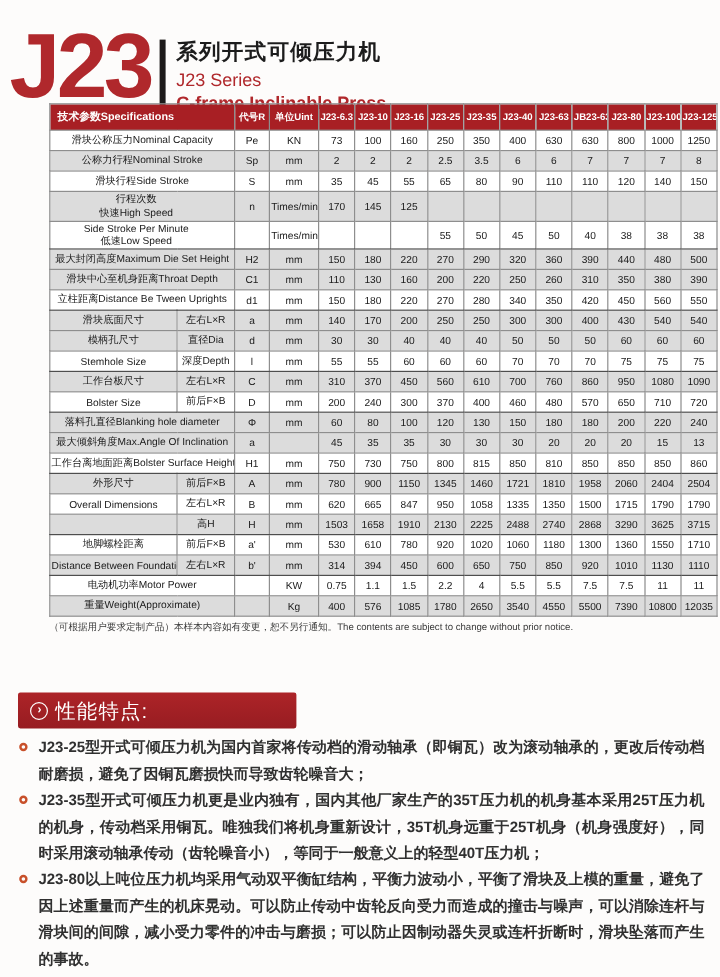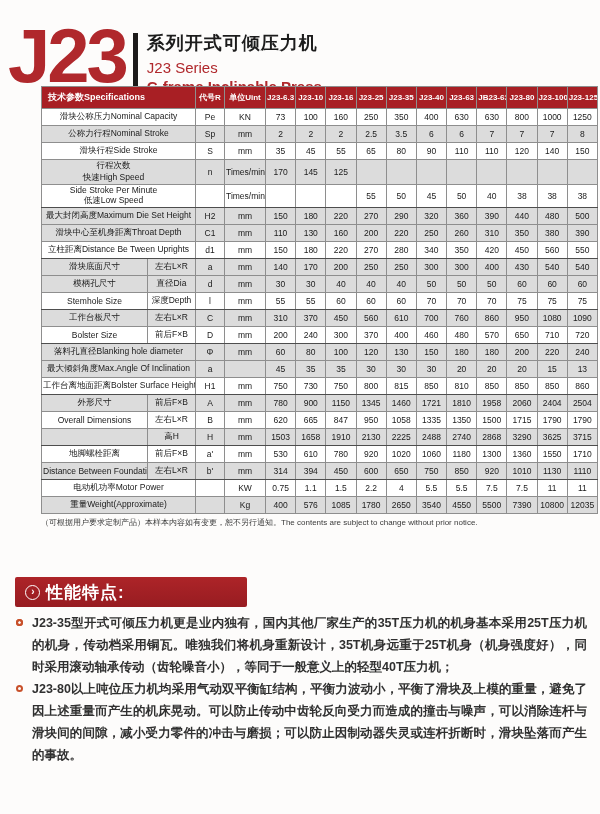--- a/index.html
+++ b/index.html
@@ -25,21 +25,21 @@
   td.inline-lbl{display:table-cell;}
   td.inline-lbl .pair{display:flex;justify-content:space-between;padding-right:10px;flex-direction:column;}
   tr.even td{background:#fff;}
   tr.odd td{background:#dcdcdc;}
   tr.gend td{border-bottom:1px solid #4e4e4e;}
   .note{margin-top:3px;text-align:left;font-size:8px;color:#3a3a3a;}
 
   
   .feat-banner{position:absolute;left:15px;top:577px;width:232px;height:30px;background:linear-gradient(#ad2428,#971c21);border-radius:2px;display:flex;align-items:center;padding-left:10px;box-sizing:border-box;}
   .feat-icon{width:15px;height:15px;border:1.6px solid #fff;border-radius:50%;display:flex;align-items:center;justify-content:center;color:#fff;font-size:10px;font-weight:bold;line-height:1;margin-right:6px;box-sizing:border-box;padding-left:1px;}
-  .feat-title{color:#fff;font-size:17px;font-weight:bold;letter-spacing:1px;}
+  .feat-title{color:#fff;font-size:17px;font-weight:normal;letter-spacing:1px;}
   .feat-list{position:absolute;left:15px;top:612px;width:572px;}
   .feat-item{position:relative;padding-left:17px;font-size:12.5px;line-height:22px;font-weight:600;color:#303030;text-align:justify;margin-bottom:0px;}
   .feat-item .mk{position:absolute;left:1px;top:7px;width:7px;height:7px;border:2px solid #c8502a;border-radius:50%;box-sizing:border-box;background:transparent;}
 </style>
 </head>
 <body>
 
 <div class="hdr">
   <div class="logo">J23</div>
   <div class="vbar"></div>
@@ -470,16 +470,16 @@
       </tbody>
   </table>
   <div class="note">（可根据用户要求定制产品）本样本内容如有变更，恕不另行通知。The contents are subject to change without prior notice.</div>
 </div>
 
 <div class="feat-banner">
   <span class="feat-icon">›</span>
   <span class="feat-title">性能特点:</span>
 </div>
 <div class="feat-list" id="feat-list">
-    <div class="feat-item"><span class="mk"></span></div>
+    <div class="feat-item"><span class="mk"></span><span>J23-25型开式可倾压力机为国内首家将传动档的滑动轴承（即铜瓦）改为滚动轴承的，更改后传动档耐磨损，避免了因铜瓦磨损快而导致齿轮噪音大；</span></div>
     <div class="feat-item"><span class="mk"></span><span>J23-35型开式可倾压力机更是业内独有，国内其他厂家生产的35T压力机的机身基本采用25T压力机的机身，传动档采用铜瓦。唯独我们将机身重新设计，35T机身远重于25T机身（机身强度好），同时采用滚动轴承传动（齿轮噪音小），等同于一般意义上的轻型40T压力机；</span></div>
     <div class="feat-item"><span class="mk"></span><span>J23-80以上吨位压力机均采用气动双平衡缸结构，平衡力波动小，平衡了滑块及上模的重量，避免了因上述重量而产生的机床晃动。可以防止传动中齿轮反向受力而造成的撞击与噪声，可以消除连杆与滑块间的间隙，减小受力零件的冲击与磨损；可以防止因制动器失灵或连杆折断时，滑块坠落而产生的事故。</span></div>
   </div>
 
 </body></html>

